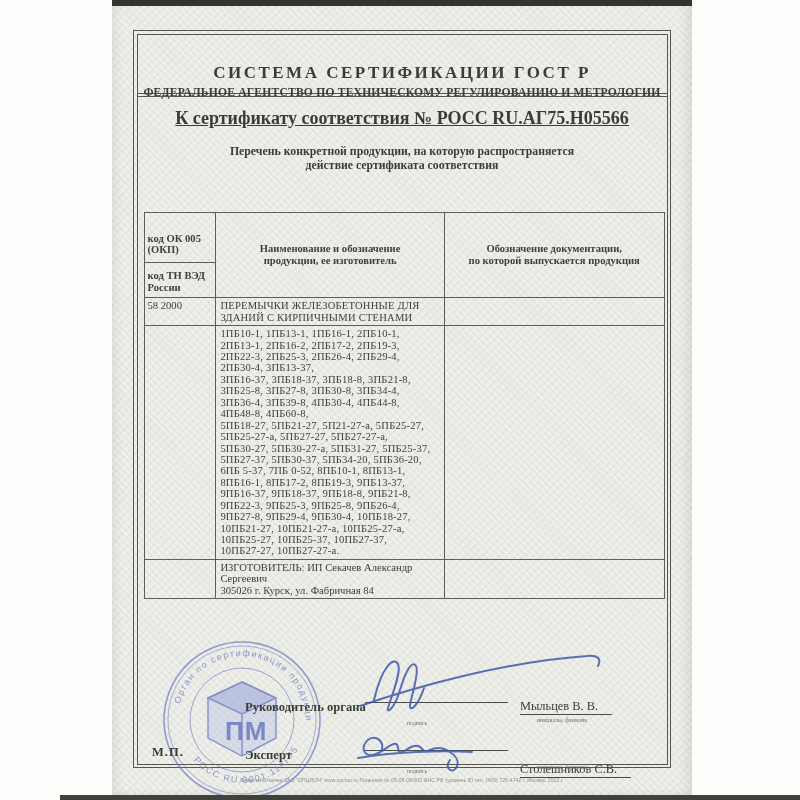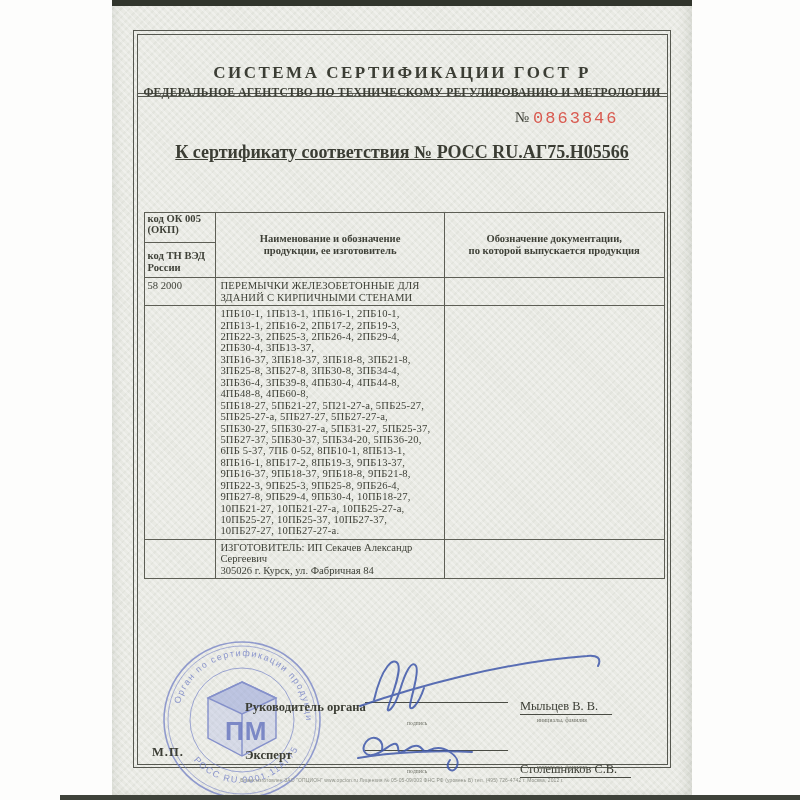--- a/index.html
+++ b/index.html
@@ -46,21 +46,21 @@
     margin-top:15px; white-space:pre-line; line-height:1.25; }
 
   table.cert-table { position:absolute; left:6px; top:177px; width:521px;
     border-collapse:collapse; color:#3e4037; }
   table.cert-table td { border:1px solid #5d5e55; vertical-align:top; font-size:10.6px; line-height:1.08; }
   td.c1 { width:72px; padding:2px 3px; }
   td.c2 { width:229px; padding:2px 4px; }
   td.c3 { width:220px; padding:2px 20px; }
   .hdr-cell { text-align:center; font-weight:bold; vertical-align:middle !important; white-space:pre-line; }
   .c1-split div { padding:2px 3px; font-weight:bold; }
-  .c1-split .c1-top { border-bottom:1px solid #5d5e55; padding-bottom:7px; padding-top:0; }
+  .c1-split .c1-top { border-bottom:1px solid #5d5e55; padding-bottom:7px; padding-top:20px; }
   .c1-split .c1-bot { padding-top:7px; padding-bottom:4px; }
   .codes { white-space:pre-line; letter-spacing:.2px; }
   .maker { white-space:pre-line; line-height:1.22; }
 
   .mp-label { position:absolute; left:40px; top:705px; font-size:12.5px; font-weight:bold;
     letter-spacing:1px; color:#3b3d34;margin-top:40px; }
 
   .sig-role { position:absolute; font-size:12.6px; font-weight:bold; color:#3b3d34; }
   .sig-line { position:absolute; width:143px; border-bottom:1px solid #4a4c44; }
   .sig-caption { position:absolute; font-size:8px; transform:scale(.68); transform-origin:left top;
@@ -83,30 +83,28 @@
     <div class="paper-top-edge"></div>
 
     <div class="frame">
       <div class="frame-inner">
 
         <div class="doc-header">
           <div class="doc-title">СИСТЕМА СЕРТИФИКАЦИИ ГОСТ Р</div>
           <div class="doc-subtitle">ФЕДЕРАЛЬНОЕ АГЕНТСТВО ПО ТЕХНИЧЕСКОМУ РЕГУЛИРОВАНИЮ И МЕТРОЛОГИИ</div>
         </div>
 
-        <div class="serial-row">
-          <span class="serial-prefix">№</span>
-          <span class="serial-number">0863846</span>
-        </div>
 
 
         <div class="cert-line">
           <span>К сертификату соответствия № </span><span class="cert-number">РОСС RU.АГ75.Н05566</span>
         </div>
 
+        <div class="desc-lines">Перечень конкретной продукции,  на которую распространяется
+действие сертификата соответствия</div>
 
         <table class="cert-table">
           <tbody>
               <tr>
             <td class="c1 c1-split" style="padding:0;">
               <div class="c1-top">код ОК 005 (ОКП)</div>
               <div class="c1-bot">код ТН ВЭД России</div>
             </td>
             <td class="c2 hdr-cell">Наименование и обозначение
 продукции, ее изготовитель</td>

